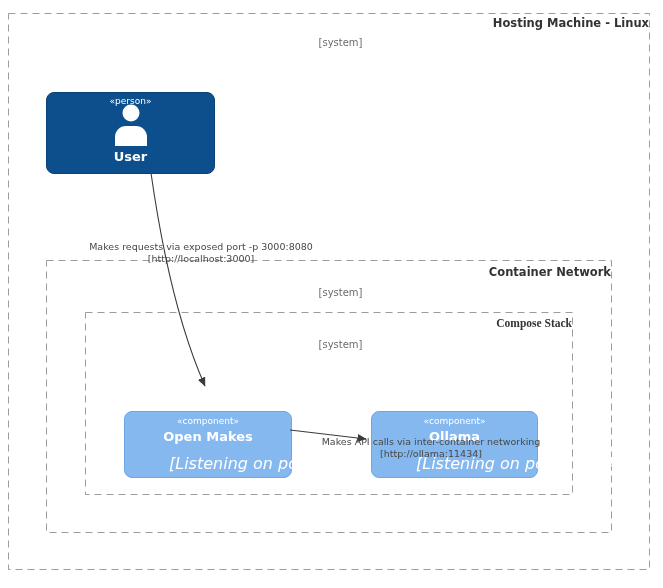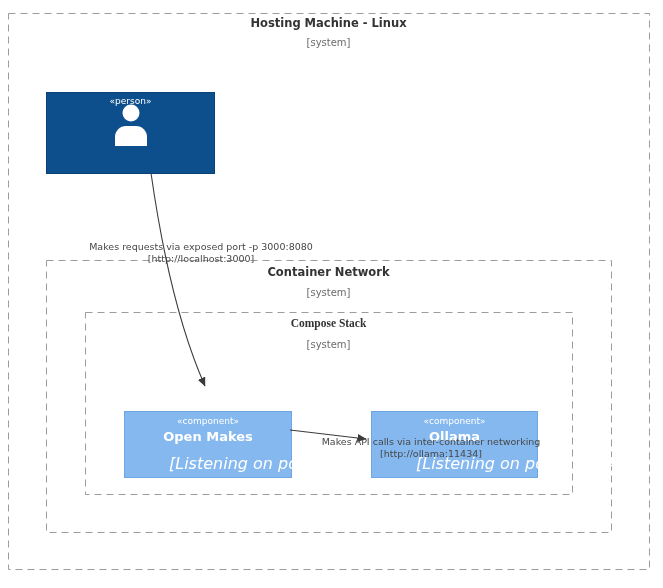--- a/index.html
+++ b/index.html
@@ -9,25 +9,25 @@
     --edge-label-text:#474747; --arrow:#3b3b3b;
   }
   html,body{margin:0;padding:0;background:#ffffff;}
   body{font-family:"DejaVu Sans","Liberation Sans",sans-serif;}
   #canvas{position:relative;width:663px;height:588px;background:#fff;overflow:hidden;}
   svg.layer{position:absolute;left:0;top:0;pointer-events:none;}
   #boundary-layer{z-index:0;}
   #arrow-layer{z-index:4;}
   .boundary-rect{fill:none;stroke:var(--boundary-line);stroke-width:1;stroke-dasharray:7 5;}
   .boundary-labels{position:absolute;z-index:0;}
-  .b-title{position:absolute;left:0;width:100%;text-align:center;font-weight:bold;
+  .b-title{position:absolute;left:0;width:100%;text-align:right;font-weight:bold;
            font-size:11.5px;color:var(--title-text);white-space:nowrap;}
-  .b-sub{position:absolute;left:0;width:100%;text-align:center;
+  .b-sub{position:absolute;left:12px;width:100%;text-align:center;
          font-size:10px;color:var(--subtitle-text);white-space:nowrap;}
-  .node{position:absolute;border-radius:0;z-index:1;}
+  .node{position:absolute;border-radius:8px;z-index:1;}
   .person{background:var(--person-fill);border:1px solid var(--person-border);}
   .component{background:var(--component-fill);border:1px solid var(--component-border);margin-top:20px;}
   .stq{position:absolute;top:4px;left:0;width:100%;text-align:center;
        font-size:9px;color:#ffffff;white-space:nowrap;}
   .nm{position:absolute;left:0;width:100%;text-align:center;font-weight:bold;
       font-size:13px;color:#ffffff;white-space:nowrap;}
   .tech{position:absolute;left:0;width:100%;text-align:left;font-style:italic;
         font-size:16px;color:#ffffff;white-space:nowrap;padding-left:44px;}
   .person .nm{top:56px;}
   .component .nm{top:17px;}
@@ -64,20 +64,21 @@
   </div>
 
   <div class="node person" style="left:46px;top:92px;width:167px;height:80px;">
     <div class="stq" style="top:3px;">«person»</div>
     <div class="icon-wrap">
       <svg width="36" height="42" viewBox="0 0 36 42">
         <circle cx="18" cy="9" r="8.5" fill="#ffffff"></circle>
         <path d="M2,42 v-9 a11,11 0 0 1 11,-11 h10 a11,11 0 0 1 11,11 v9 z" fill="#ffffff"></path>
       </svg>
     </div>
+    <div class="nm">User</div>
   </div>
 
   <div class="node component" style="left:124px;top:391px;width:166px;height:65px;">
     <div class="stq">«component»</div>
     <div class="nm">Open Makes</div>
     <div class="tech">[Listening on port 8080]</div>
   </div>
 
   <div class="node component" style="left:371px;top:391px;width:165px;height:65px;">
     <div class="stq">«component»</div>

